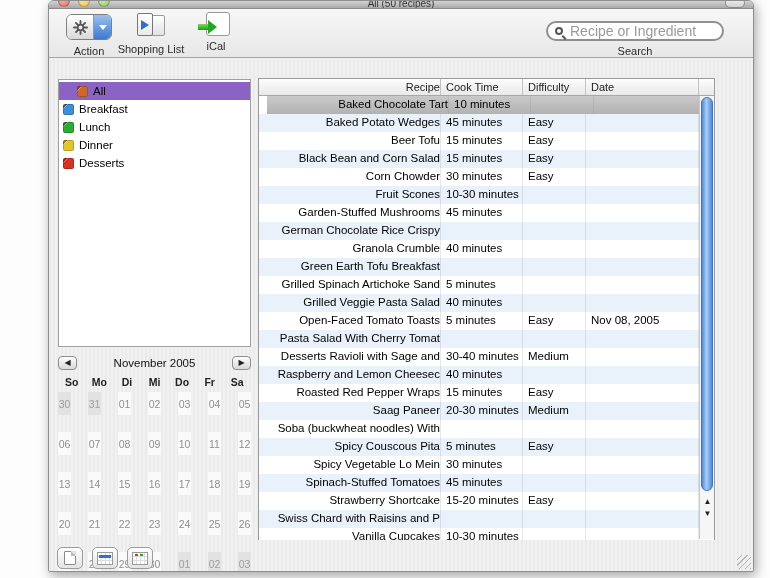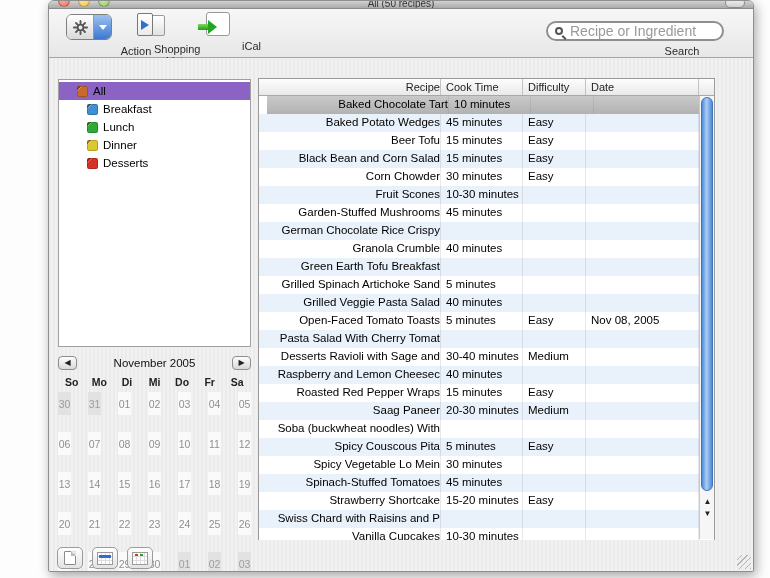--- a/index.html
+++ b/index.html
@@ -20,21 +20,21 @@
   .gel.yel{ left:29px; background:radial-gradient(circle at 40% 35%, #ffe9a8, #f2c13e); }
   .gel.grn{ left:49px; background:radial-gradient(circle at 40% 35%, #d2f0b6, #8fc45e); }
   .win-title { position:absolute; left:0; right:0; top:-3px; text-align:center;
     font-size:10px; color:#333; white-space:nowrap; }
   .tb-pill { position:absolute; right:8px; top:-3px; width:20px; height:10px;
     border-radius:5px; border:1px solid #8a8a8a; background:linear-gradient(#f4f4f4,#cfcfcf); }
 
   
   .toolbar { position:relative; height:49px;
     background:linear-gradient(#f7f7f7,#e7e7e7); border-bottom:1px solid #a6a6a6; }
-  .tool-label { position:absolute; font-size:11px; color:#2b2b2b; text-align:center;margin-left:47px; }
+  .tool-label { position:absolute; font-size:11px; color:#2b2b2b; text-align:center; }
   .action-btn { position:absolute; left:17px; top:5px; width:46px; height:26px;
     border:1px solid #7f7f7f; border-radius:6px; display:flex; overflow:hidden;
     background:#fff; cursor:default; }
   .action-gear { width:27px; display:flex; align-items:center; justify-content:center;
     background:linear-gradient(#ffffff,#d9d9d9); border-right:1px solid #9a9a9a; }
   .action-drop { flex:1; display:flex; align-items:center; justify-content:center;
     background:linear-gradient(#9cc1f0,#3c79cf); }
   .drop-tri { width:0; height:0; border-left:4px solid transparent;
     border-right:4px solid transparent; border-top:5px solid #fff; }
   .lbl-action { left:17px; top:36px; width:46px; }
@@ -76,21 +76,21 @@
   .search-input::placeholder { color:#9a9a9a; }
   .lbl-search { left:497px; top:36px; width:178px; }
 
   
   .content { position:absolute; left:0; top:57px; right:0; bottom:0;
     background:repeating-linear-gradient(90deg,#ebebeb 0 2px,#f1f1f1 2px 4px);text-decoration:underline; }
 
   
   .sidebar { position:absolute; left:9px; top:21px; width:193px; height:268px;
     background:#fff; border:1px solid #a0a0a0; padding-top:2px; }
-  .side-item { display:flex; align-items:center; height:18px; padding-left:28px;
+  .side-item { display:flex; align-items:center; height:18px; padding-left:4px;
     font-size:11.5px; color:#000; cursor:default; }
   .side-item.selected { background:#8a63c5; padding-left:18px; }
   .cat-icon { width:11px; height:11px; border-radius:2px; margin-right:5px;
     box-shadow:inset 0 0 0 1px rgba(0,0,0,.2);
     background-image:linear-gradient(135deg, rgba(90,30,10,.45) 0 3px, rgba(255,255,255,.35) 3px 4px, transparent 4px); }
 
   
   .calendar { position:absolute; left:9px; top:297px; width:193px; }
   .cal-head { display:flex; align-items:center; height:16px; }
   .cal-nav { width:19px; height:14px; border:1px solid #8e8e8e; border-radius:4px;

